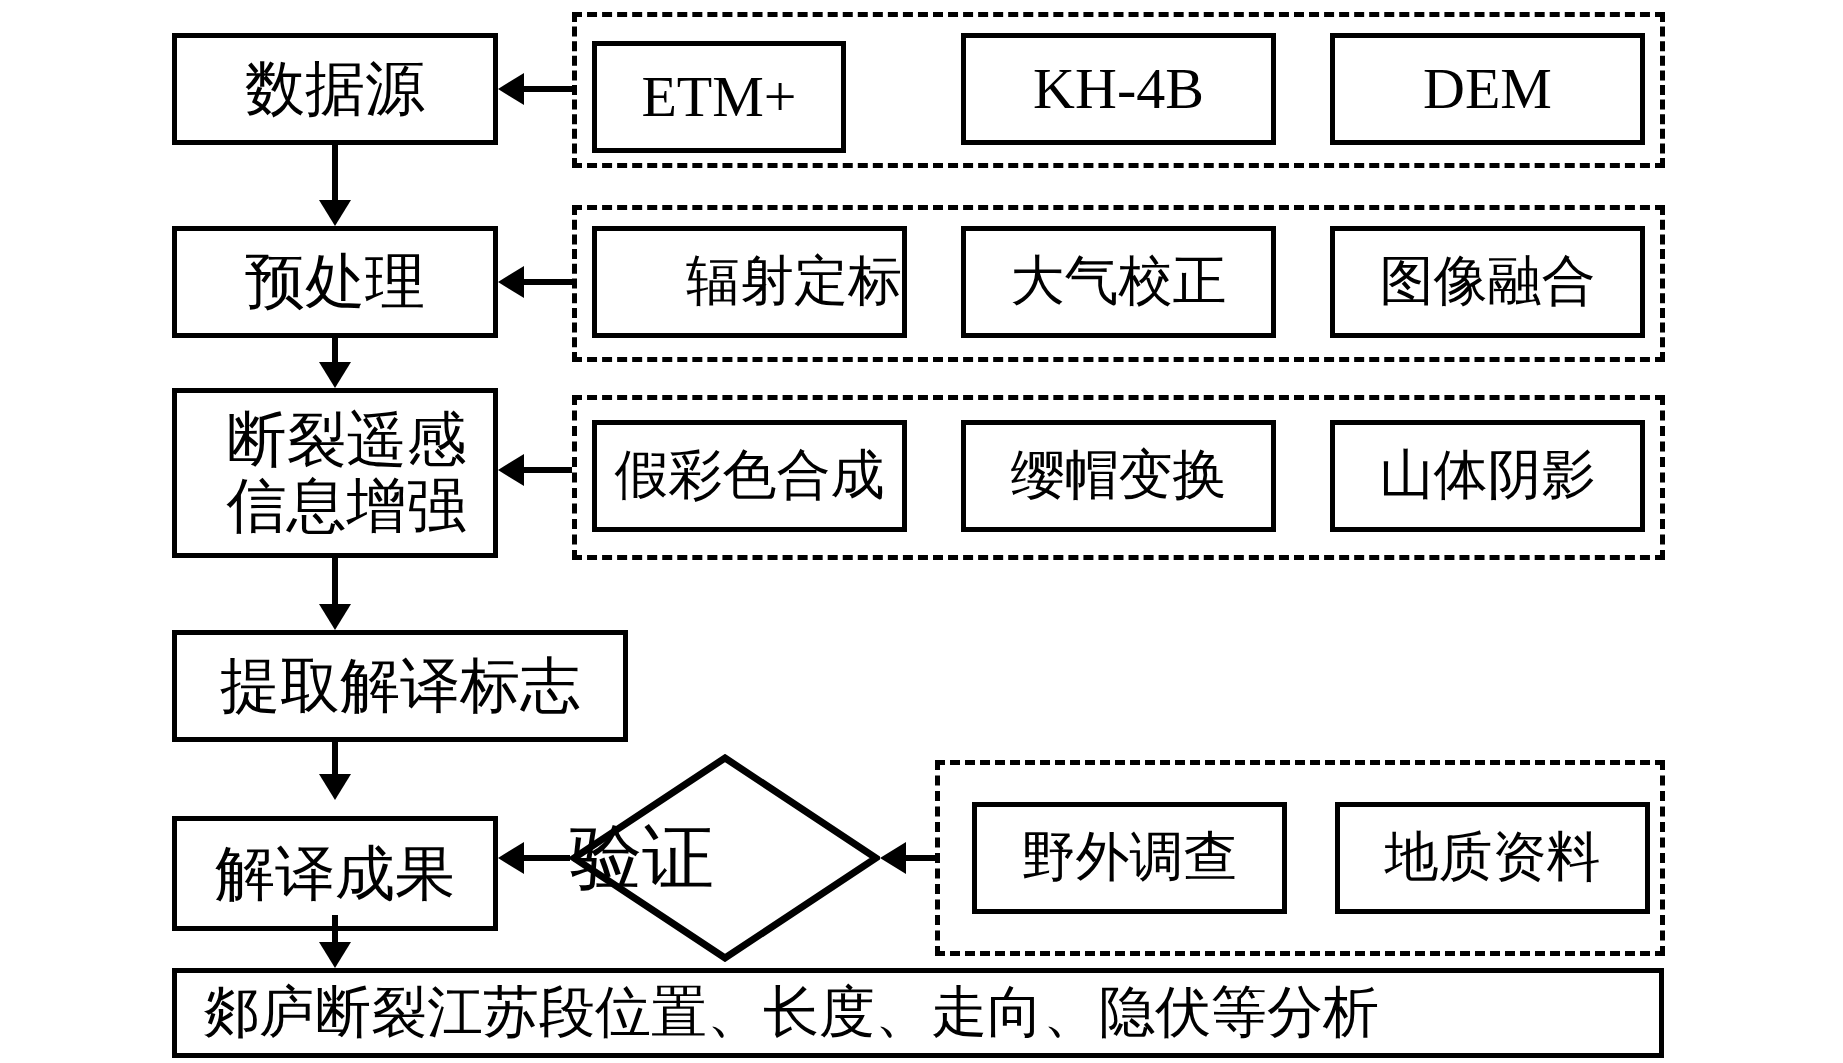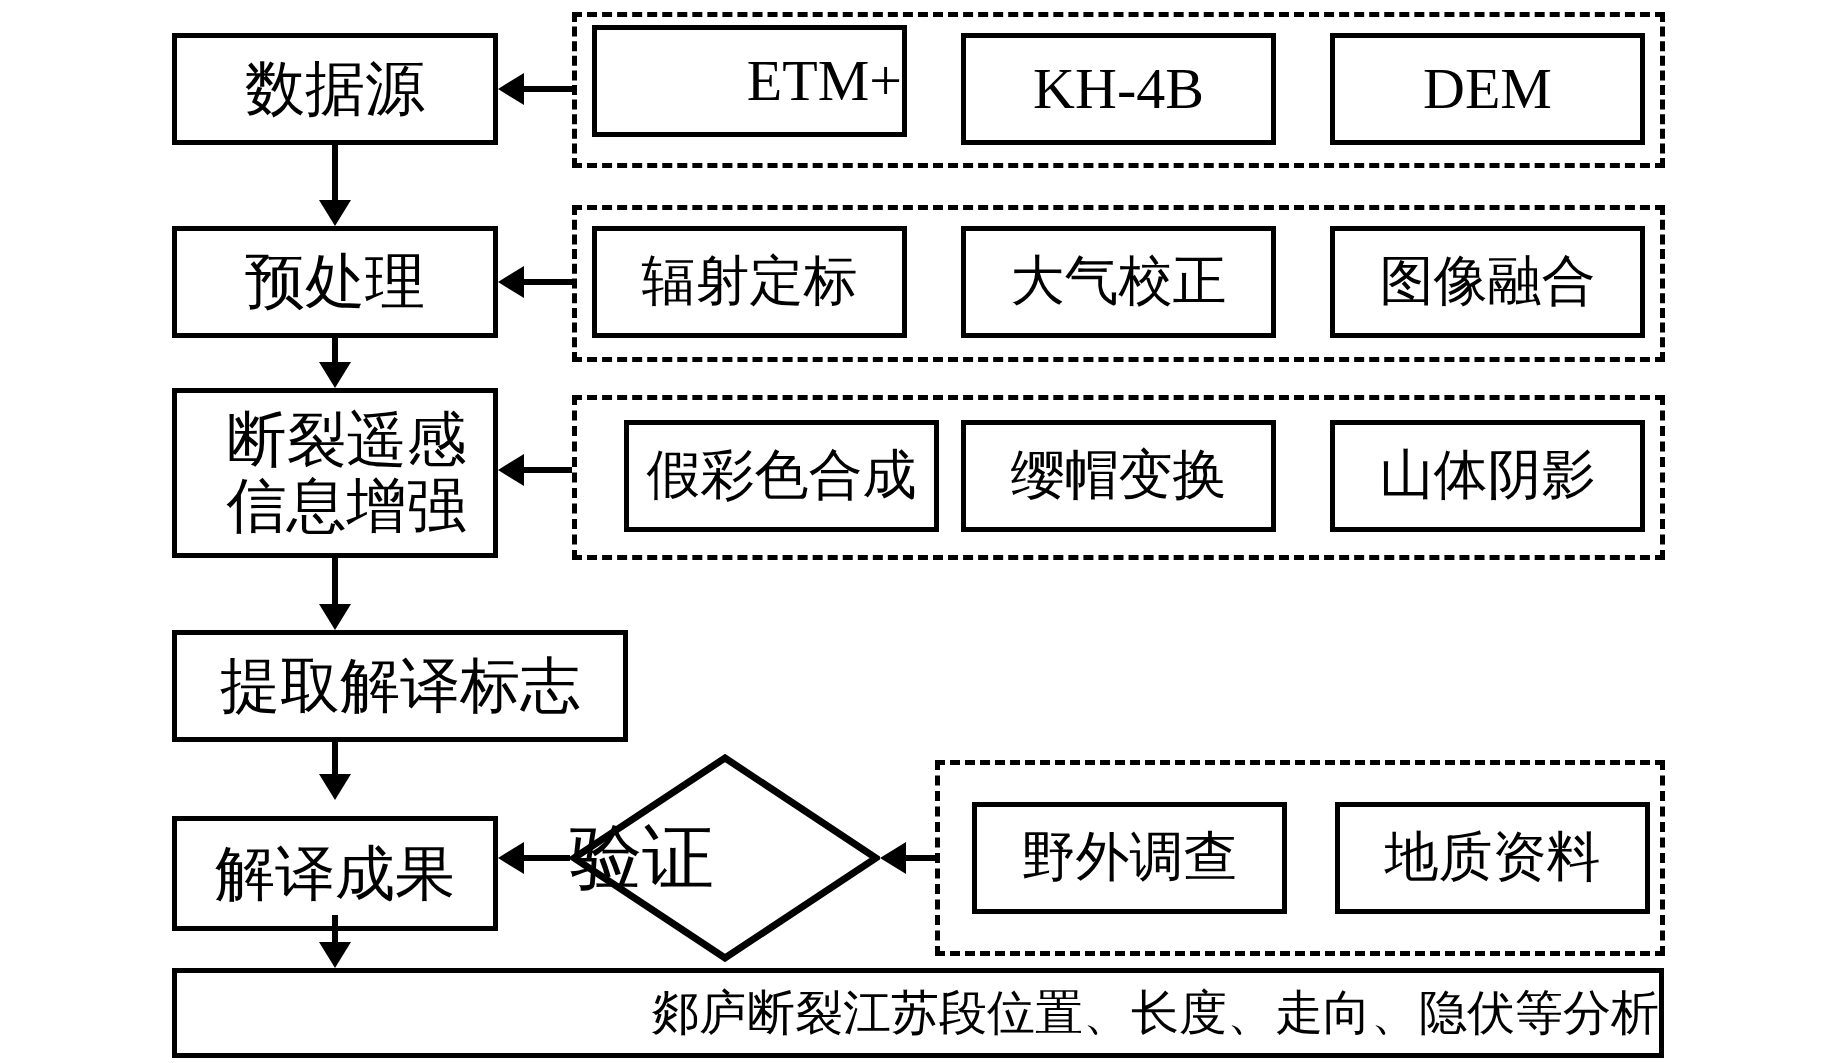--- a/index.html
+++ b/index.html
@@ -20,21 +20,21 @@
     display:flex;
     align-items:center;
     justify-content:center;
     font-size:60px;
     line-height:1.1;
     white-space:nowrap;
   }
   .box.two-line{flex-direction:column;padding-left:23px;}
   .box.latin{font-size:58px;}
   .group-item{font-size:54px;}
-  .wide{justify-content:flex-end;padding-left:46px;font-size:48px;}
+  .wide{justify-content:flex-start;padding-left:26px;font-size:56px;}
   .dashed-group{
     position:absolute;
     box-sizing:border-box;
     border:5px dashed #000;
     background:transparent;
   }
   
   .arrow-v{position:absolute;width:32px;}
   .arrow-v .shaft{position:absolute;left:13px;top:0;bottom:22px;width:6px;background:#000;}
   .arrow-v .head{position:absolute;left:0;bottom:0;width:0;height:0;
@@ -76,43 +76,43 @@
 
   <div class="box" style="left:172px;top:800px;width:326px;height:115px;margin-top:16px;">
     <span>解译成果</span>
   </div>
 
   <div class="box wide" style="left:172px;top:968px;width:1492px;height:90px;">
     <span>郯庐断裂江苏段位置、长度、走向、隐伏等分析</span>
   </div>
 
   <div class="dashed-group" style="left:572px;top:12px;width:1093px;height:156px;"></div>
-  <div class="box latin" style="left:592px;top:25px;width:315px;height:112px;justify-content:flex-end;">
+  <div class="box latin" style="left:592px;top:41px;width:254px;height:112px;">
     <span>ETM+</span>
   </div>
   <div class="box latin" style="left:961px;top:33px;width:315px;height:112px;">
     <span>KH-4B</span>
   </div>
   <div class="box latin" style="left:1330px;top:33px;width:315px;height:112px;text-align:right;">
     <span>DEM</span>
   </div>
 
   <div class="dashed-group" style="left:572px;top:205px;width:1093px;height:157px;"></div>
-  <div class="box group-item" style="left:592px;top:226px;width:315px;height:112px;">
+  <div class="box group-item" style="left:592px;top:226px;width:315px;height:112px;justify-content:flex-end;">
     <span>辐射定标</span>
   </div>
   <div class="box group-item" style="left:961px;top:226px;width:315px;height:112px;">
     <span>大气校正</span>
   </div>
   <div class="box group-item" style="left:1330px;top:226px;width:315px;height:112px;">
     <span>图像融合</span>
   </div>
 
   <div class="dashed-group" style="left:572px;top:395px;width:1093px;height:165px;"></div>
-  <div class="box group-item" style="left:592px;top:420px;width:315px;height:112px;margin-left:32px;">
+  <div class="box group-item" style="left:592px;top:420px;width:315px;height:112px;">
     <span>假彩色合成</span>
   </div>
   <div class="box group-item" style="left:961px;top:420px;width:315px;height:112px;">
     <span>缨帽变换</span>
   </div>
   <div class="box group-item" style="left:1330px;top:420px;width:315px;height:112px;">
     <span>山体阴影</span>
   </div>
 
   <div class="dashed-group" style="left:935px;top:760px;width:730px;height:196px;"></div>

